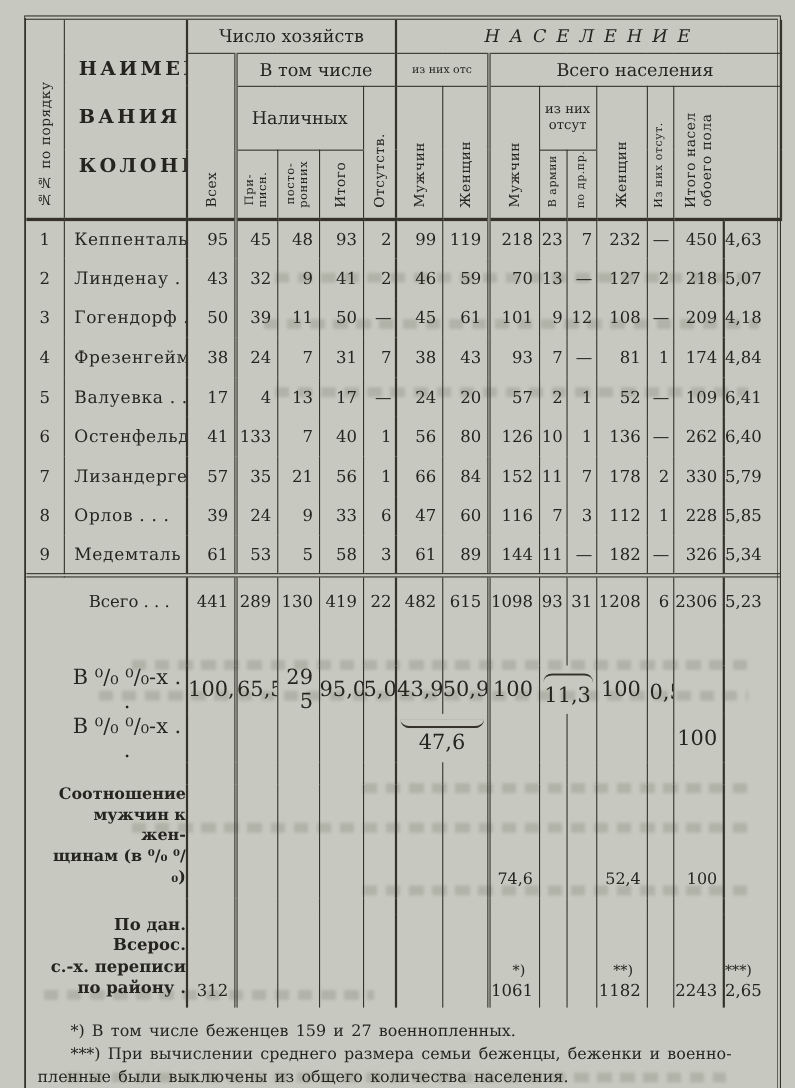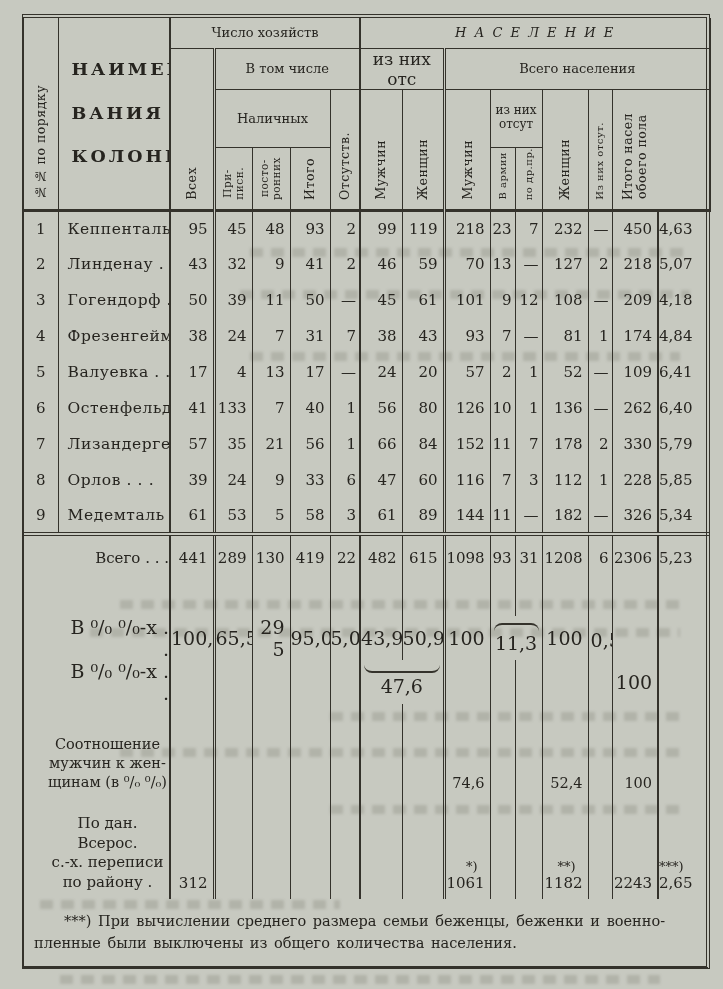--- a/index.html
+++ b/index.html
@@ -38,52 +38,52 @@
   
   .bl1{border-left:1px solid var(--line);}
   .bl2{border-left:2px solid var(--line);}
   .bld{border-left:3px double var(--line);}
   .hb{border-bottom:1px solid var(--line);} 
   .vcell{vertical-align:bottom;text-align:center;padding-bottom:5px;}
   .v{writing-mode:vertical-rl;transform:rotate(180deg);display:inline-block;
      white-space:pre-line;line-height:1.12;font-size:12.5px;letter-spacing:.5px;}
   .v.sm{font-size:10.5px;}
   .v.xs{font-size:10px;}
-  .ghead{font-size:13px;text-align:center;vertical-align:middle;}
+  .ghead{font-size:16px;text-align:center;vertical-align:middle;}
   .ghead.sp{letter-spacing:2px;font-style:italic;}
-  .ghead.small{font-size:17px;}
+  .ghead.small{font-size:10px;}
   .ghead.two{font-size:12px;line-height:1.15;white-space:pre-line;}
   .names{white-space:pre-line;text-align:left;vertical-align:middle;
      padding-left:13px;font-size:17.5px;letter-spacing:3px;line-height:2.5;font-weight:bold;}
   tr.hr1{height:30px;} tr.hr2{height:30px;} tr.hr3{height:58px;} tr.hr4{height:50px;}
   tbody tr.colony{height:36px;}
   tbody td{font-size:15px;vertical-align:middle;}
   td.c-num{text-align:center;font-size:15px;}
   td.c-name{text-align:left;padding-left:9px;font-size:15.5px;letter-spacing:.6px;white-space:nowrap;}
   td.num{text-align:right;padding-right:5px;font-variant-numeric:tabular-nums;}
   td.num.nar{padding-right:3px;}
   td.num.last{padding-right:19px;}
   tr.rowfirst td{border-top:3px solid var(--line);}
   tr.rowtotal{height:46px;}
   tr.rowtotal td{border-top:4px double var(--line);}
-  td.lbl{text-align:right;font-size:15px;margin-left:12px;}
+  td.lbl{text-align:center;font-size:15px;margin-left:12px;}
   tr.sp1{height:36px;} tr.sp2{height:20px;} tr.sp3{height:14px;}
   tr.pct1{height:42px;} tr.pct2{height:30px;}
   tr.pct1 td,tr.pct2 td{font-size:19px;vertical-align:middle;}
   .padlbl{padding-left:38px;}
   td.tiny{font-size:11px;vertical-align:top;text-align:left;padding:3px 0 0 2px;}
   .brace{height:6px;margin:0 3px;}
   .cap{border-top:2px solid var(--line);border-radius:8px 8px 0 0;margin-bottom:1px;}
   .cup{border-bottom:2px solid var(--line);border-radius:0 0 8px 8px;margin-bottom:2px;margin-top:-2px;}
   .ctr{text-align:center;}
   tr.ratio{height:76px;}
   tr.ratio td{vertical-align:bottom;padding-bottom:9px;font-size:14.5px;}
   tr.census{height:78px;}
   tr.census td{vertical-align:bottom;padding-bottom:7px;font-size:15px;}
-  .mllbl{white-space:pre-line;line-height:1.3;padding-left:22px;font-size:14.5px;text-align:center;}
+  .mllbl{white-space:pre-line;line-height:1.3;padding-left:22px;font-size:14.5px;text-align:right;font-weight:bold;}
   .fnmark{font-size:13px;text-align:right;padding-right:7px;line-height:1.1;}
   .fnmark.ctrm{padding-right:12px;}
   .footnotes{padding:12px 14px 12px 10px;font-size:14.5px;line-height:1.48;}
   .footnotes p{margin:0;text-indent:30px;word-spacing:2px;}
 </style>
 </head>
 <body>
 
 <div class="ghost" style="top:248px;left:250px;width:440px;"></div>
 <div class="ghost" style="top:290px;left:240px;width:450px;"></div>
@@ -478,17 +478,18 @@
           <td class="num bl1">2243</td>
           <td class="num last bl2">
             <div class="fnmark ctrm">***)</div>
             <div>2,65</div>
           </td>
         </tr>
       </tbody>
     </table>
 
     <div class="footnotes">
+      <p>*) В том числе беженцев 159 и 27 военнопленных.</p>
       <p>***) При вычислении среднего размера семьи беженцы, беженки и военно-пленные были выключены из общего количества населения.</p>
     </div>
   </div>
 
 </div>
 
 </body></html>

